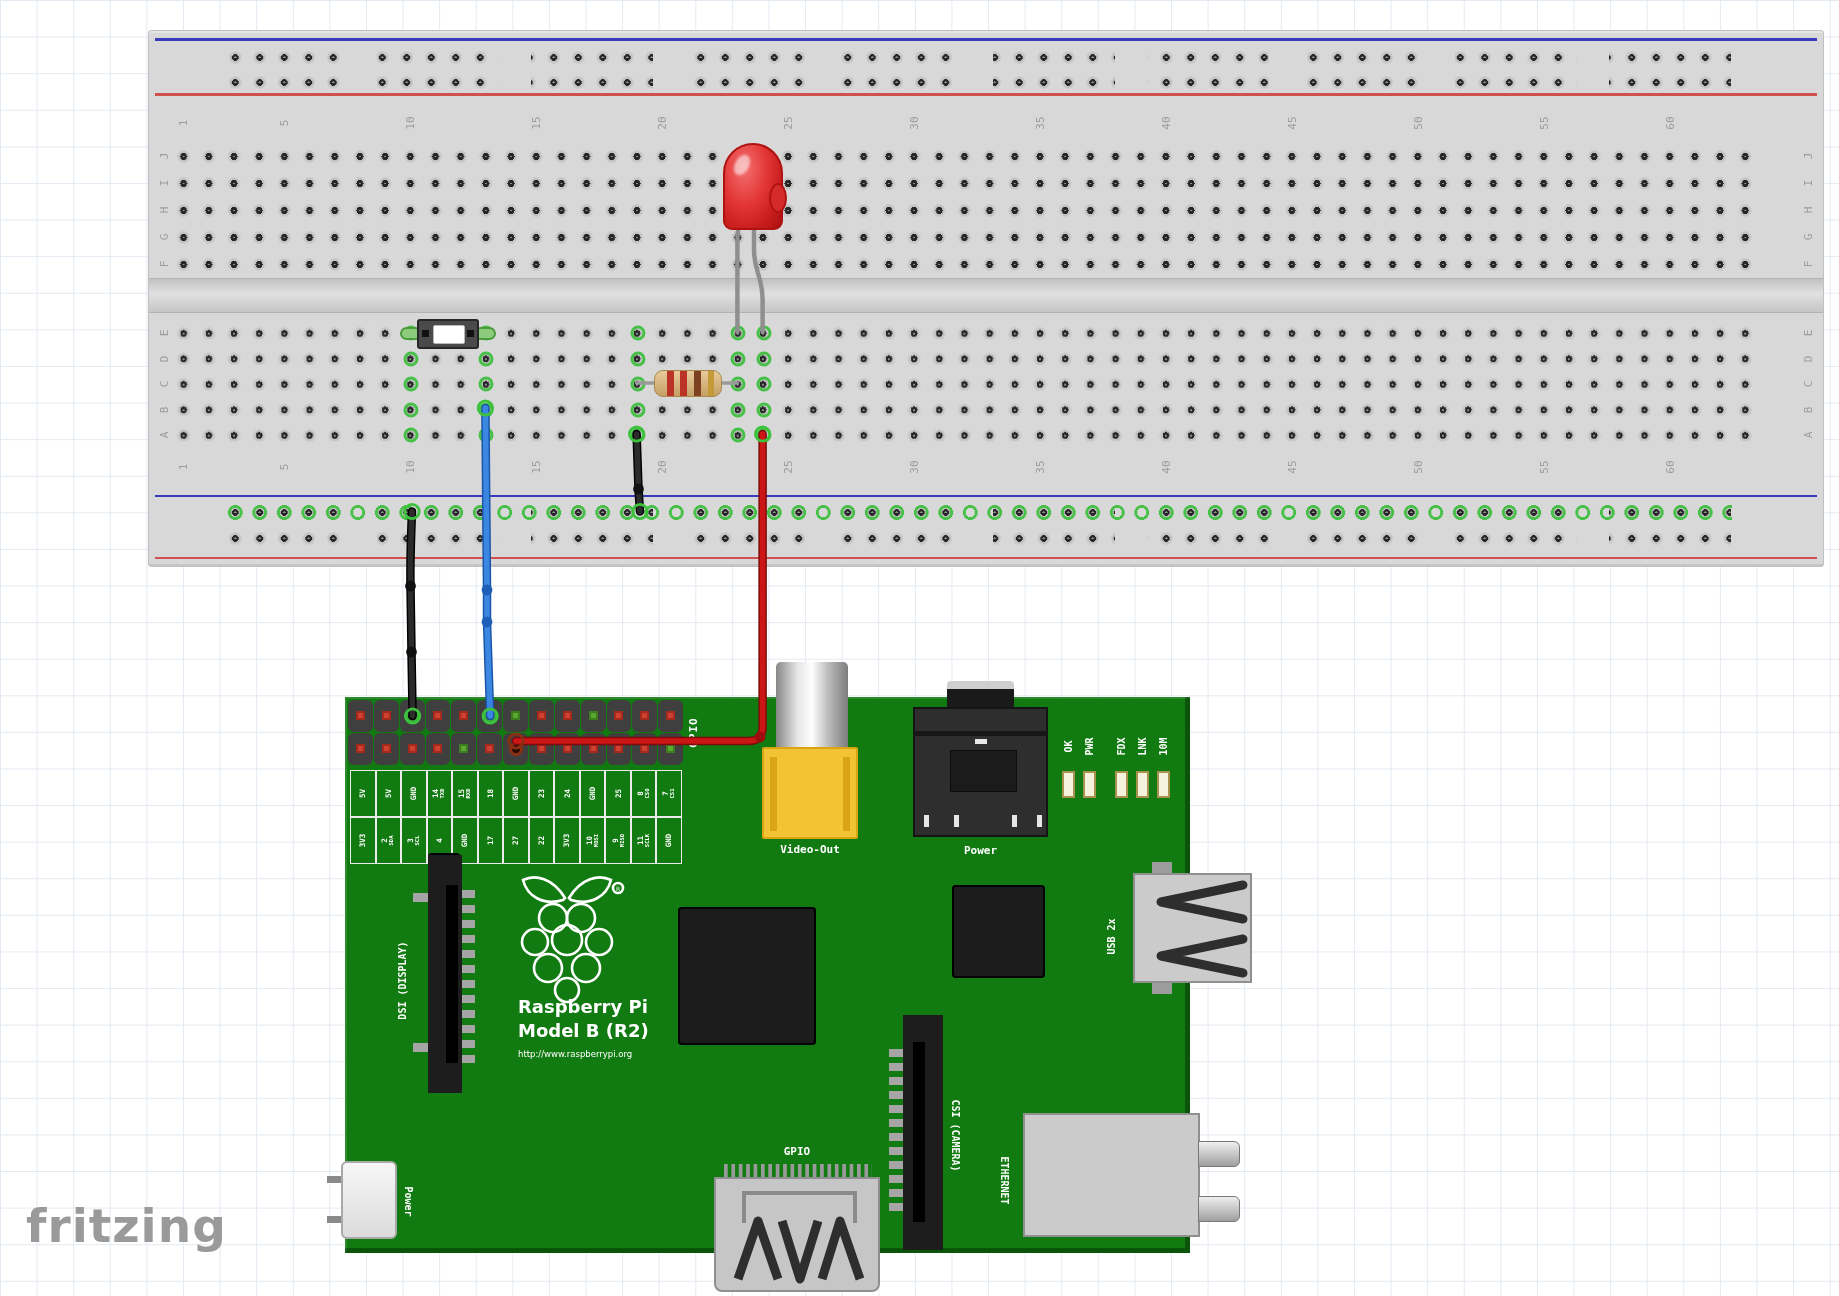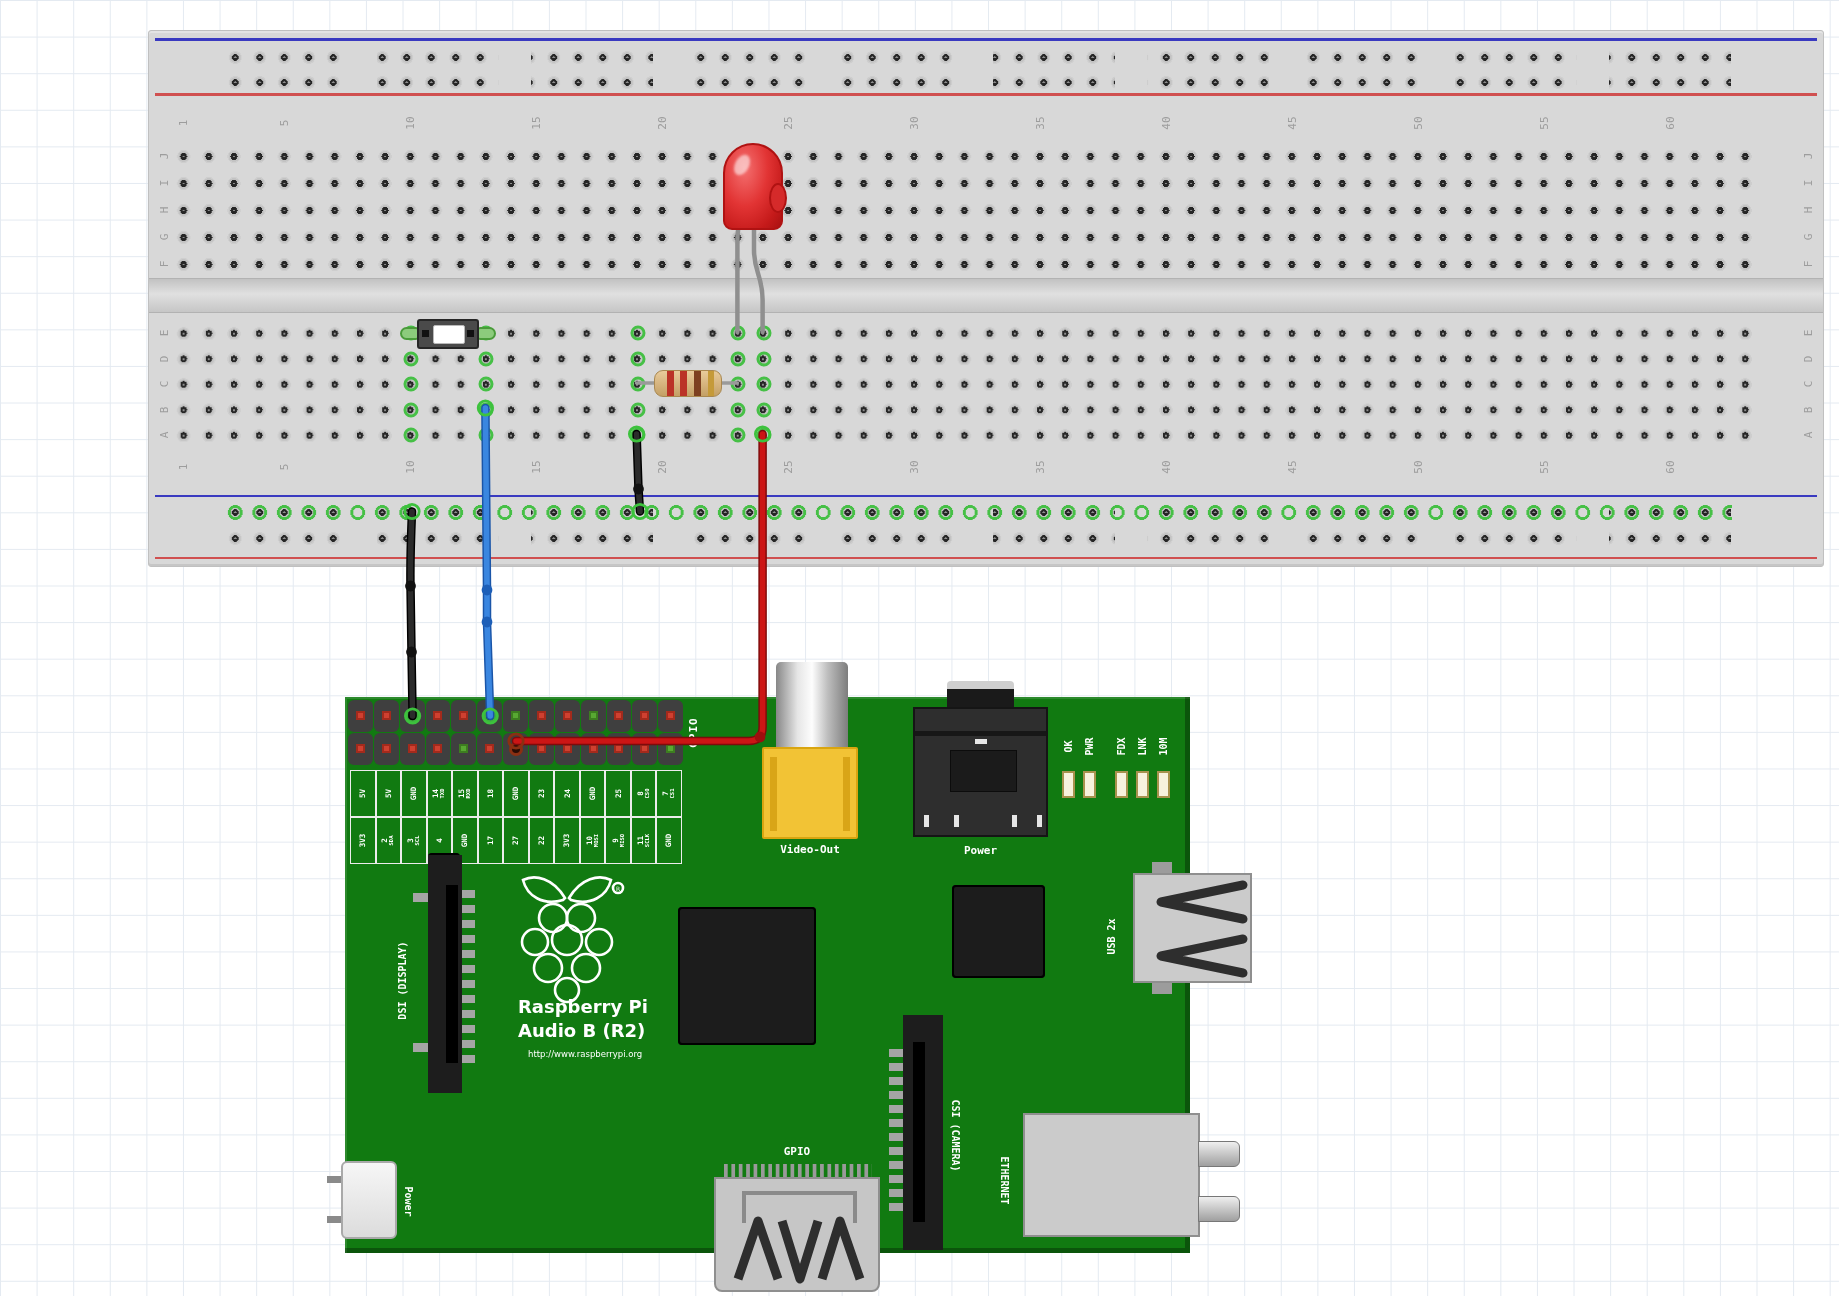--- a/index.html
+++ b/index.html
@@ -531,22 +531,22 @@
           <circle cx="52" cy="74" r="15"></circle>
           <circle cx="84" cy="76" r="13"></circle>
         <circle cx="33" cy="102" r="14"></circle>
           <circle cx="71" cy="102" r="14"></circle>
         <circle cx="52" cy="124" r="12"></circle>
         <circle cx="103" cy="22" r="5"></circle>
       </g>
       <text x="103" y="25" text-anchor="middle" font-size="6" fill="#fff" font-family="DejaVu Sans,sans-serif">R</text>
     </svg>
     <div class="pi-title" style="left:173px;top:299px;">Raspberry Pi</div>
-    <div class="pi-title" style="left:173px;top:323px;">Audio B (R2)</div>
-    <div class="pi-url" style="left:183px;top:352px;">http://www.raspberrypi.org</div>
+    <div class="pi-title" style="left:173px;top:323px;">Model B (R2)</div>
+    <div class="pi-url" style="left:173px;top:352px;">http://www.raspberrypi.org</div>
 
     <div class="power-pin" style="left:-18px;top:479px;"></div>
     <div class="power-pin" style="left:-18px;top:519px;"></div>
     <div class="power-body" style="left:-4px;top:464px;width:56px;height:78px;"></div>
     <div class="silk vlabel rot-cw" style="left:54px;top:470px;width:18px;height:68px;">
       <span style="font-size:10px;font-weight:bold;">Power</span>
     </div>
 
     <div class="silk" style="left:369px;top:448px;width:166px;text-align:center;font-size:11px;font-weight:bold;">GPIO</div>
     <div class="hdmi-teeth" style="left:379px;top:467px;width:148px;height:13px;"></div>
@@ -619,13 +619,14 @@
       <circle cx="412.6" cy="716" r="7.2" stroke="#3dc23d"></circle>
       <circle cx="485.4" cy="408" r="7.2" stroke="#3dc23d"></circle>
       <circle cx="490.2" cy="716" r="7.2" stroke="#3dc23d"></circle>
       <circle cx="636.6" cy="434" r="7.2" stroke="#3dc23d"></circle>
       <circle cx="640" cy="511.5" r="7.2" stroke="#3dc23d"></circle>
       <circle cx="762.6" cy="434" r="7.2" stroke="#3dc23d"></circle>
       <circle cx="516" cy="741" r="7.2" stroke="#8b2f12"></circle>
     </g>
   </svg>
 
+  <div class="fritzing">fritzing</div>
 </div>
 
 </body></html>

